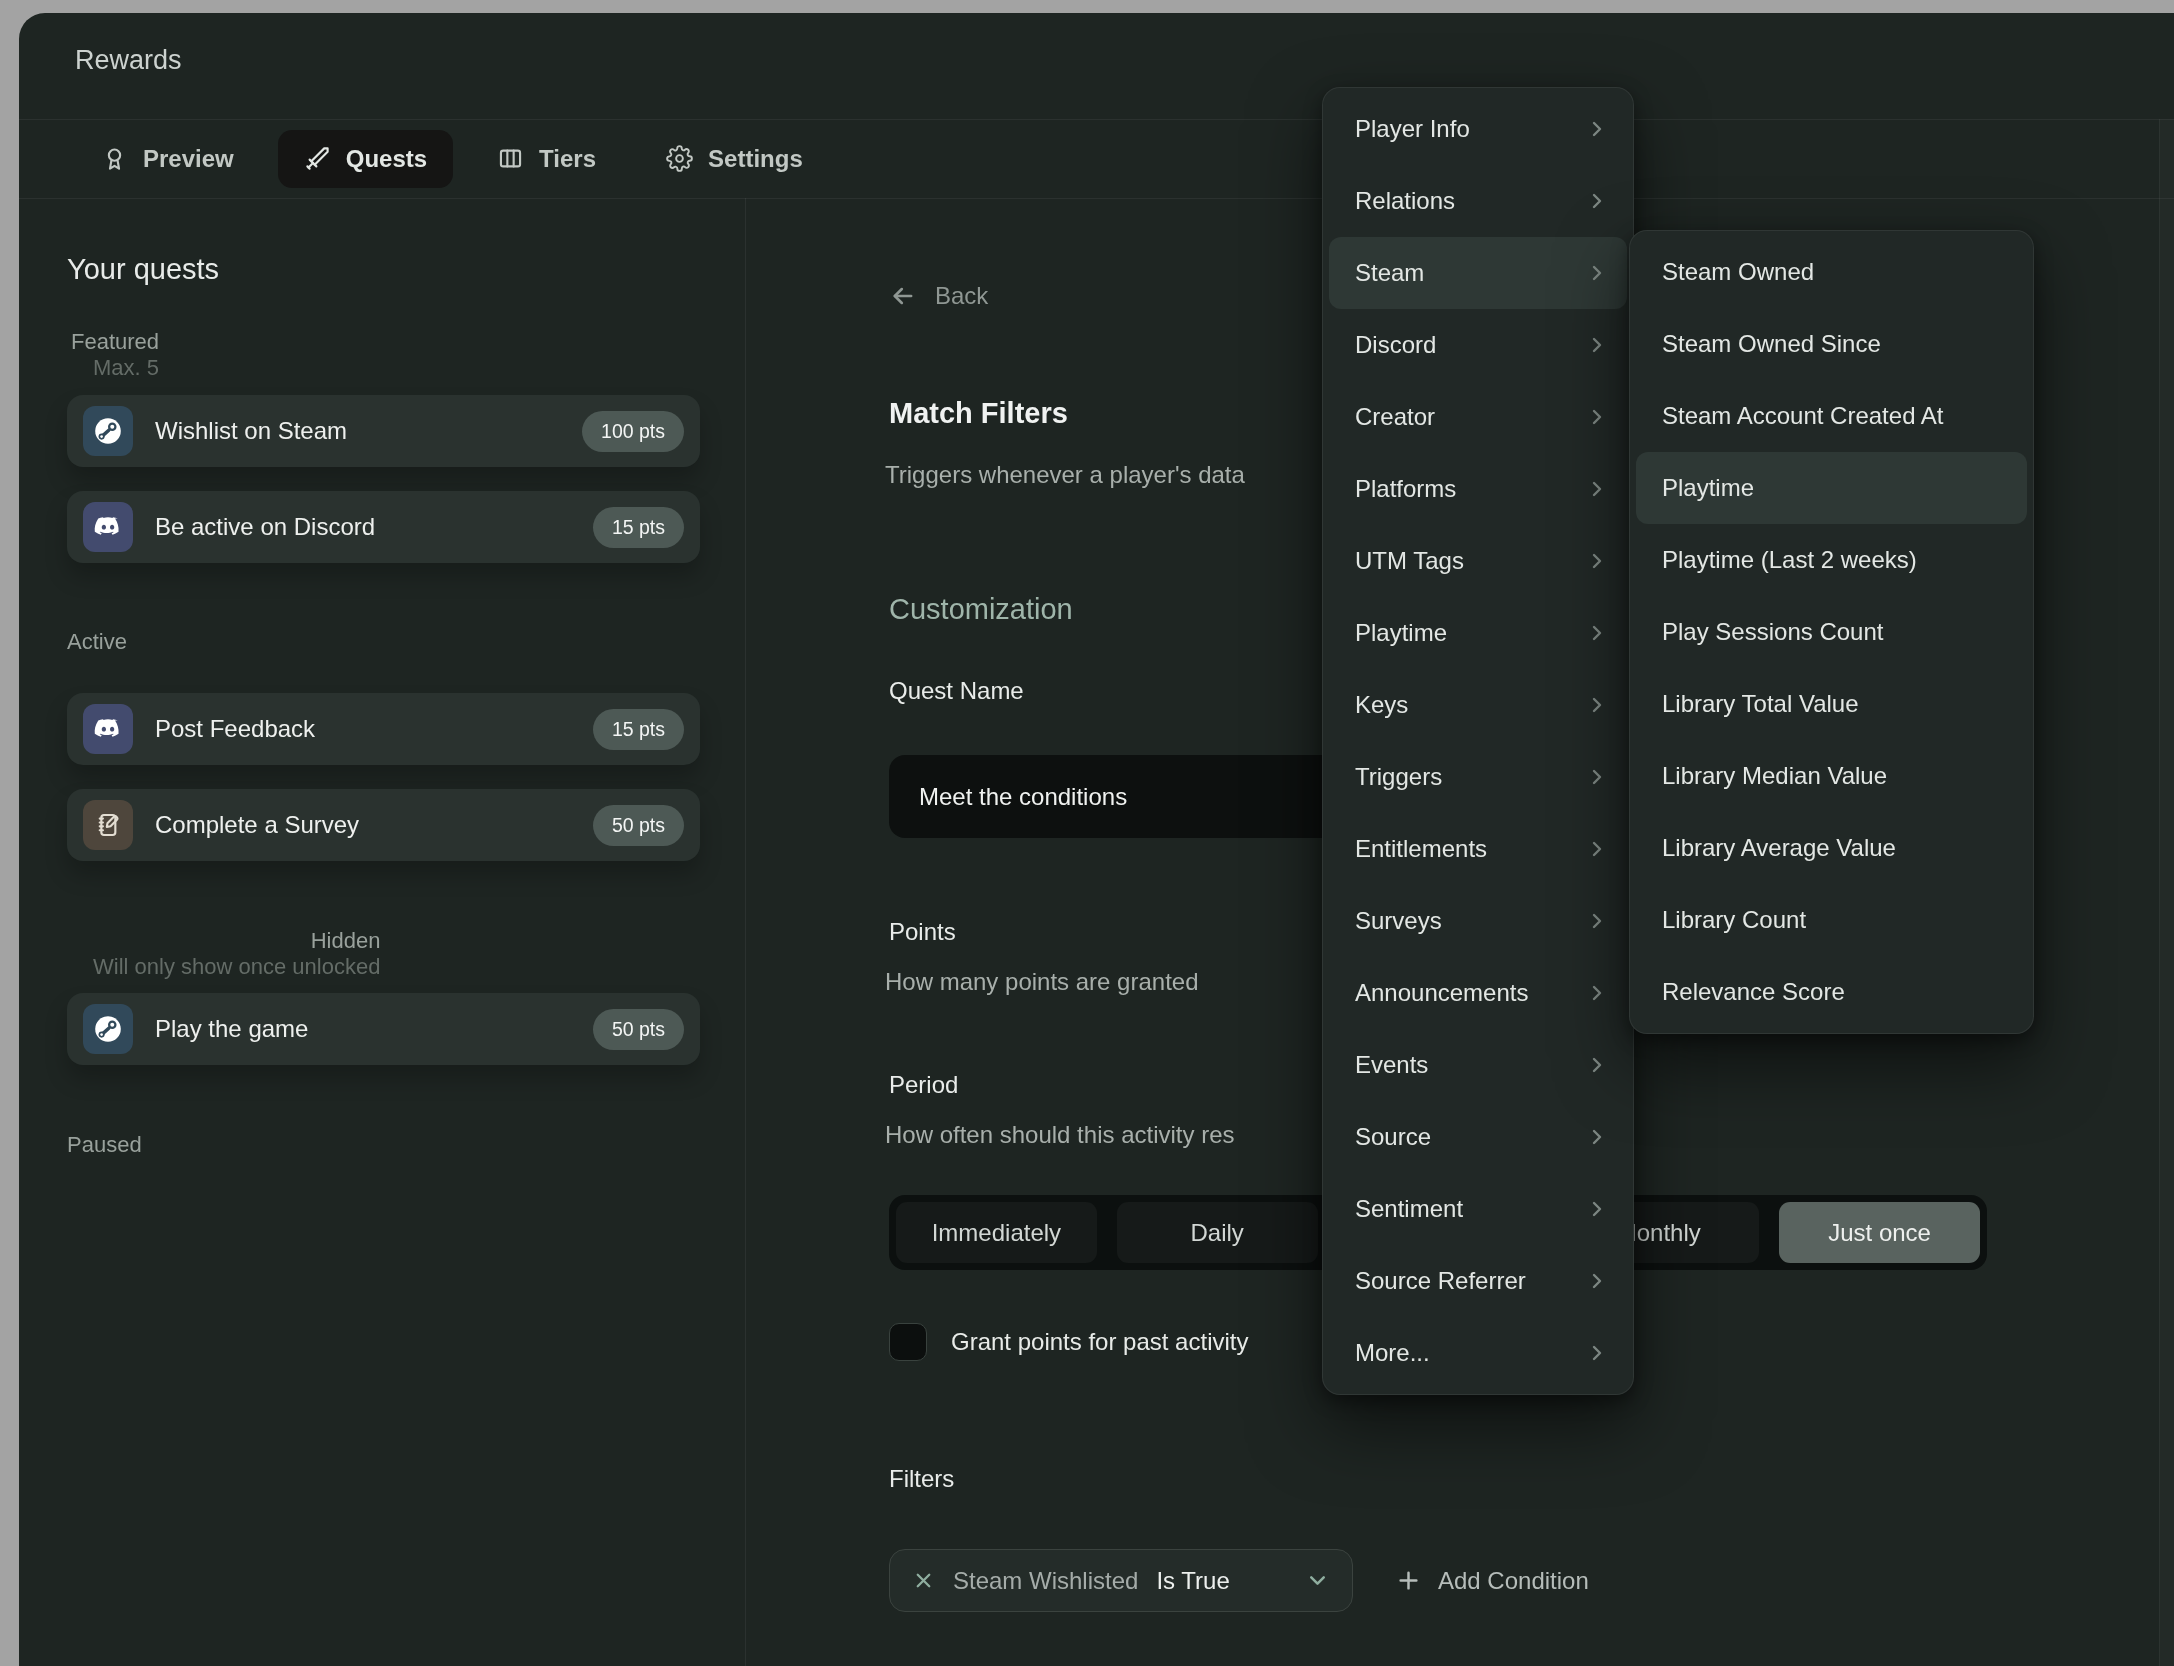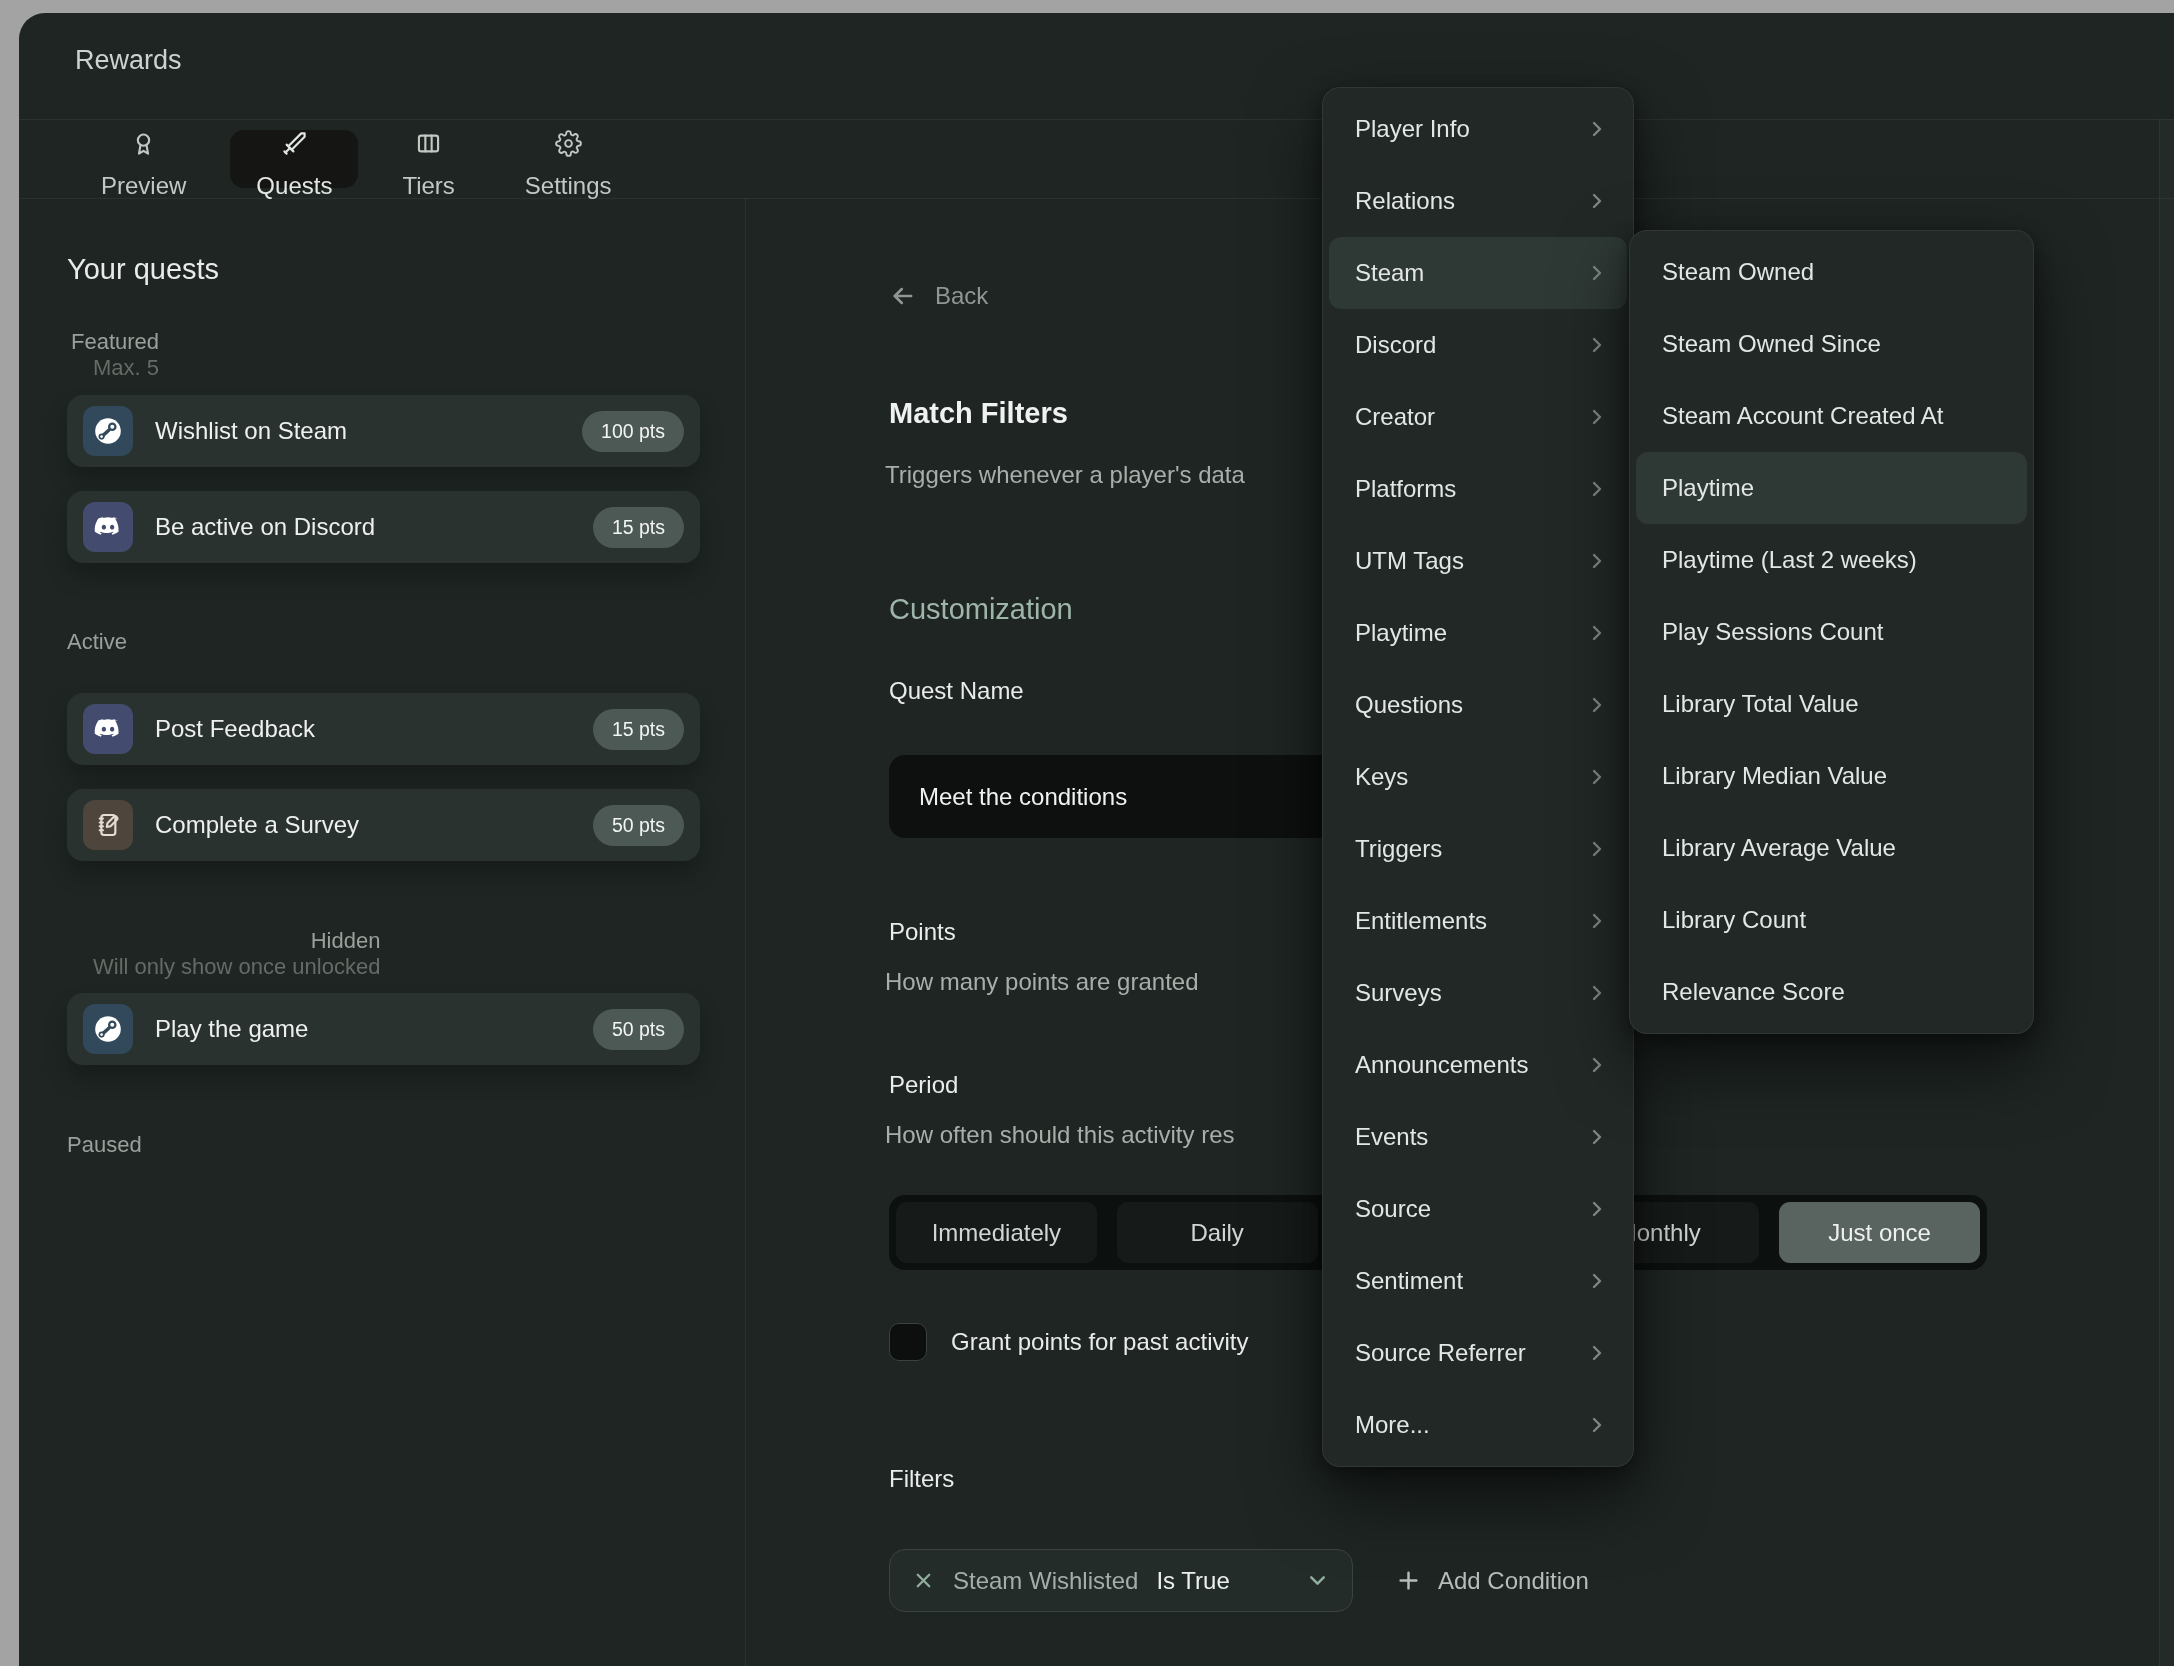--- a/index.html
+++ b/index.html
@@ -9,21 +9,21 @@
          border-top-left-radius:26px;}
   .hdiv{position:absolute;left:0;right:0;height:1px;background:rgba(255,255,255,0.06);}
   .vdiv{position:absolute;width:1px;background:rgba(255,255,255,0.06);}
   .right-strip{position:absolute;right:0;top:106px;bottom:0;width:14px;
                background:rgba(255,255,255,0.025);border-left:1px solid rgba(255,255,255,0.045);}
   .page-title{position:absolute;left:56px;top:32px;font-size:27px;color:#ccd2cf;font-weight:400;}
   
   .tabbar{position:absolute;top:106px;left:0;right:0;height:79px;display:flex;align-items:center;
           padding-left:56px;gap:18px;}
   .tab{height:58px;padding:0 26px;display:flex;gap:15px;align-items:center;border-radius:14px;
-       font-size:24px;color:#c2c8c4;font-weight:400;cursor:default;flex-direction:column;}
+       font-size:24px;color:#c2c8c4;font-weight:700;cursor:default;}
   .tab.active{background:#151514;color:#e3e7e4;}
   .tab svg{display:block;}
   
   .sidebar-title{position:absolute;left:48px;top:240px;font-size:29px;font-weight:500;color:#e8ebe9;}
   .sec-row{position:absolute;left:48px;display:flex;align-items:flex-end;flex-direction:column;}
   .slabel{font-size:22px;color:#99a19c;font-weight:500;}
   .shint{font-size:22px;color:#646c67;margin-left:26px;font-weight:400;}
   .qcard{position:absolute;left:48px;width:633px;height:72px;background:#2a322f;border-radius:16px;
          display:flex;align-items:center;padding:0;box-shadow:0 14px 22px rgba(0,0,0,0.22);}
   .tile{width:50px;height:50px;border-radius:12px;margin-left:16px;display:flex;align-items:center;
@@ -330,28 +330,20 @@
       </div>
     <div class="mi">
         <span class="lbl">Playtime</span>
         <span class="chev icon">
           <svg width="24" height="24" viewBox="0 0 24 24" fill="none" stroke="currentColor" stroke-width="2.4" stroke-linecap="round" stroke-linejoin="round">
             <polyline points="9 6 15 12 9 18"></polyline>
           </svg>
         </span>
       </div>
     <div class="mi">
-        <span class="lbl">Questions</span>
-        <span class="chev icon">
-          <svg width="24" height="24" viewBox="0 0 24 24" fill="none" stroke="currentColor" stroke-width="2.4" stroke-linecap="round" stroke-linejoin="round">
-            <polyline points="9 6 15 12 9 18"></polyline>
-          </svg>
-        </span>
-      </div>
-    <div class="mi">
         <span class="lbl">Keys</span>
         <span class="chev icon">
           <svg width="24" height="24" viewBox="0 0 24 24" fill="none" stroke="currentColor" stroke-width="2.4" stroke-linecap="round" stroke-linejoin="round">
             <polyline points="9 6 15 12 9 18"></polyline>
           </svg>
         </span>
       </div>
     <div class="mi">
         <span class="lbl">Triggers</span>
         <span class="chev icon">

